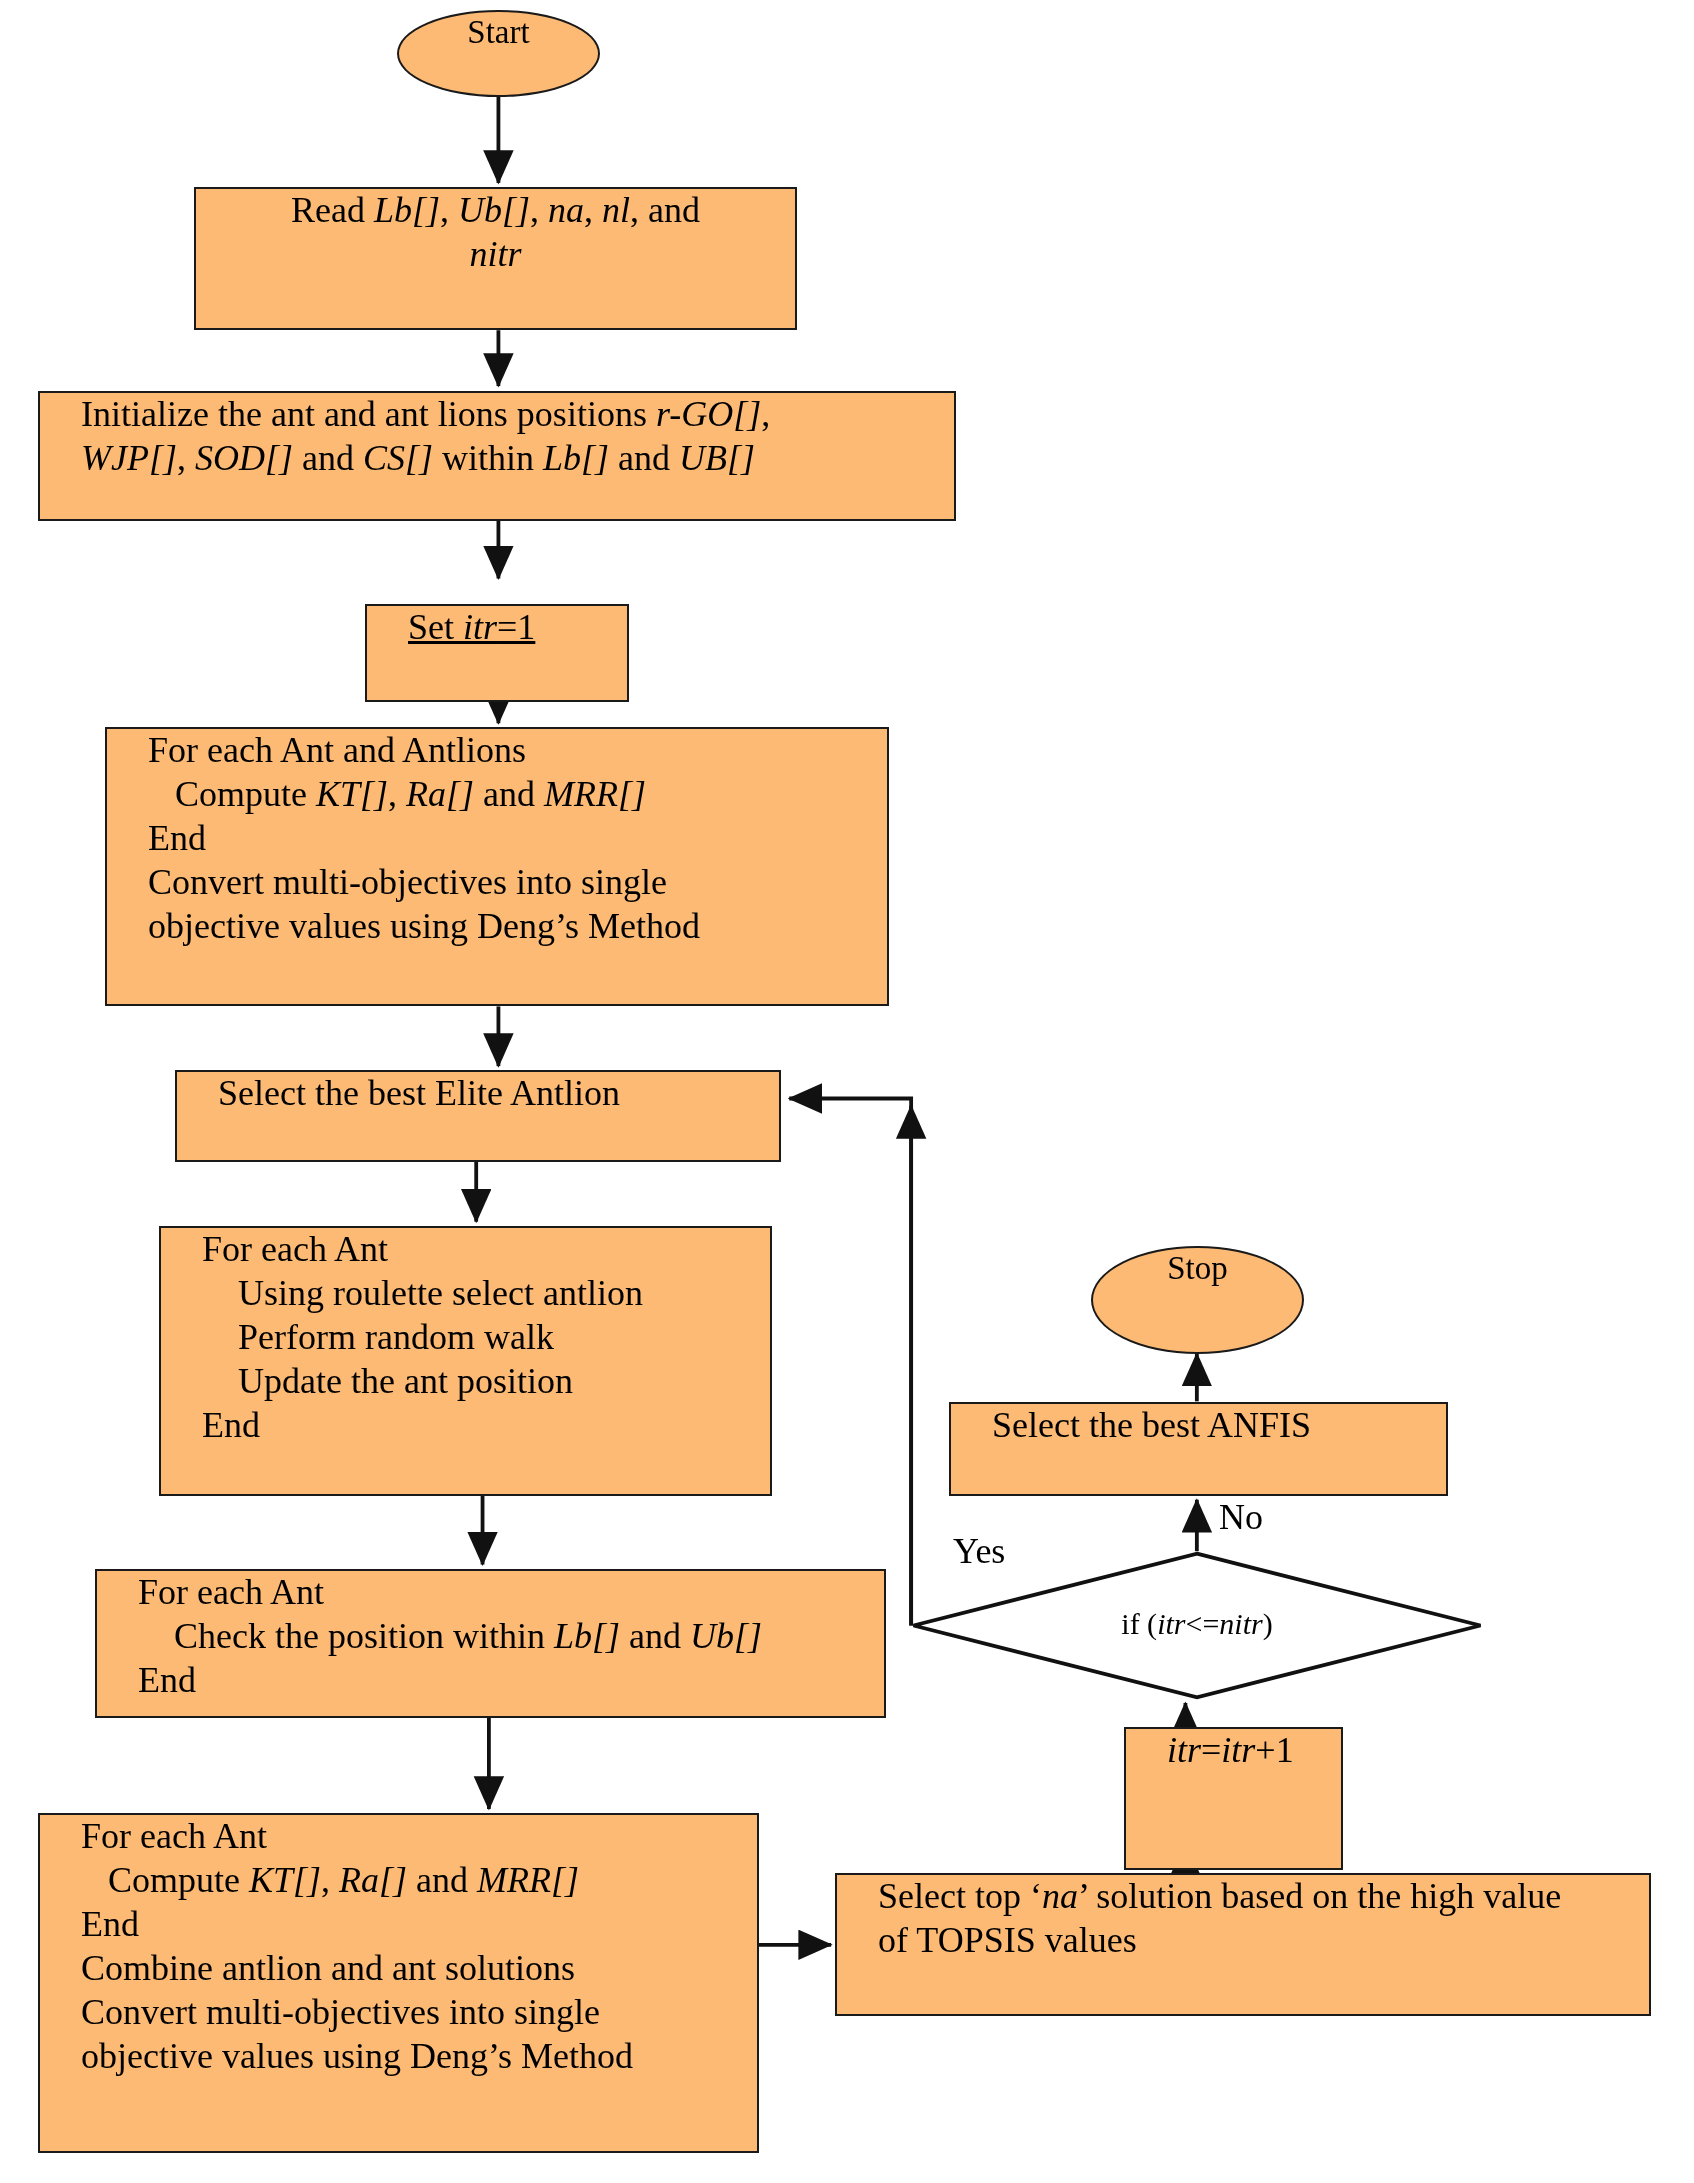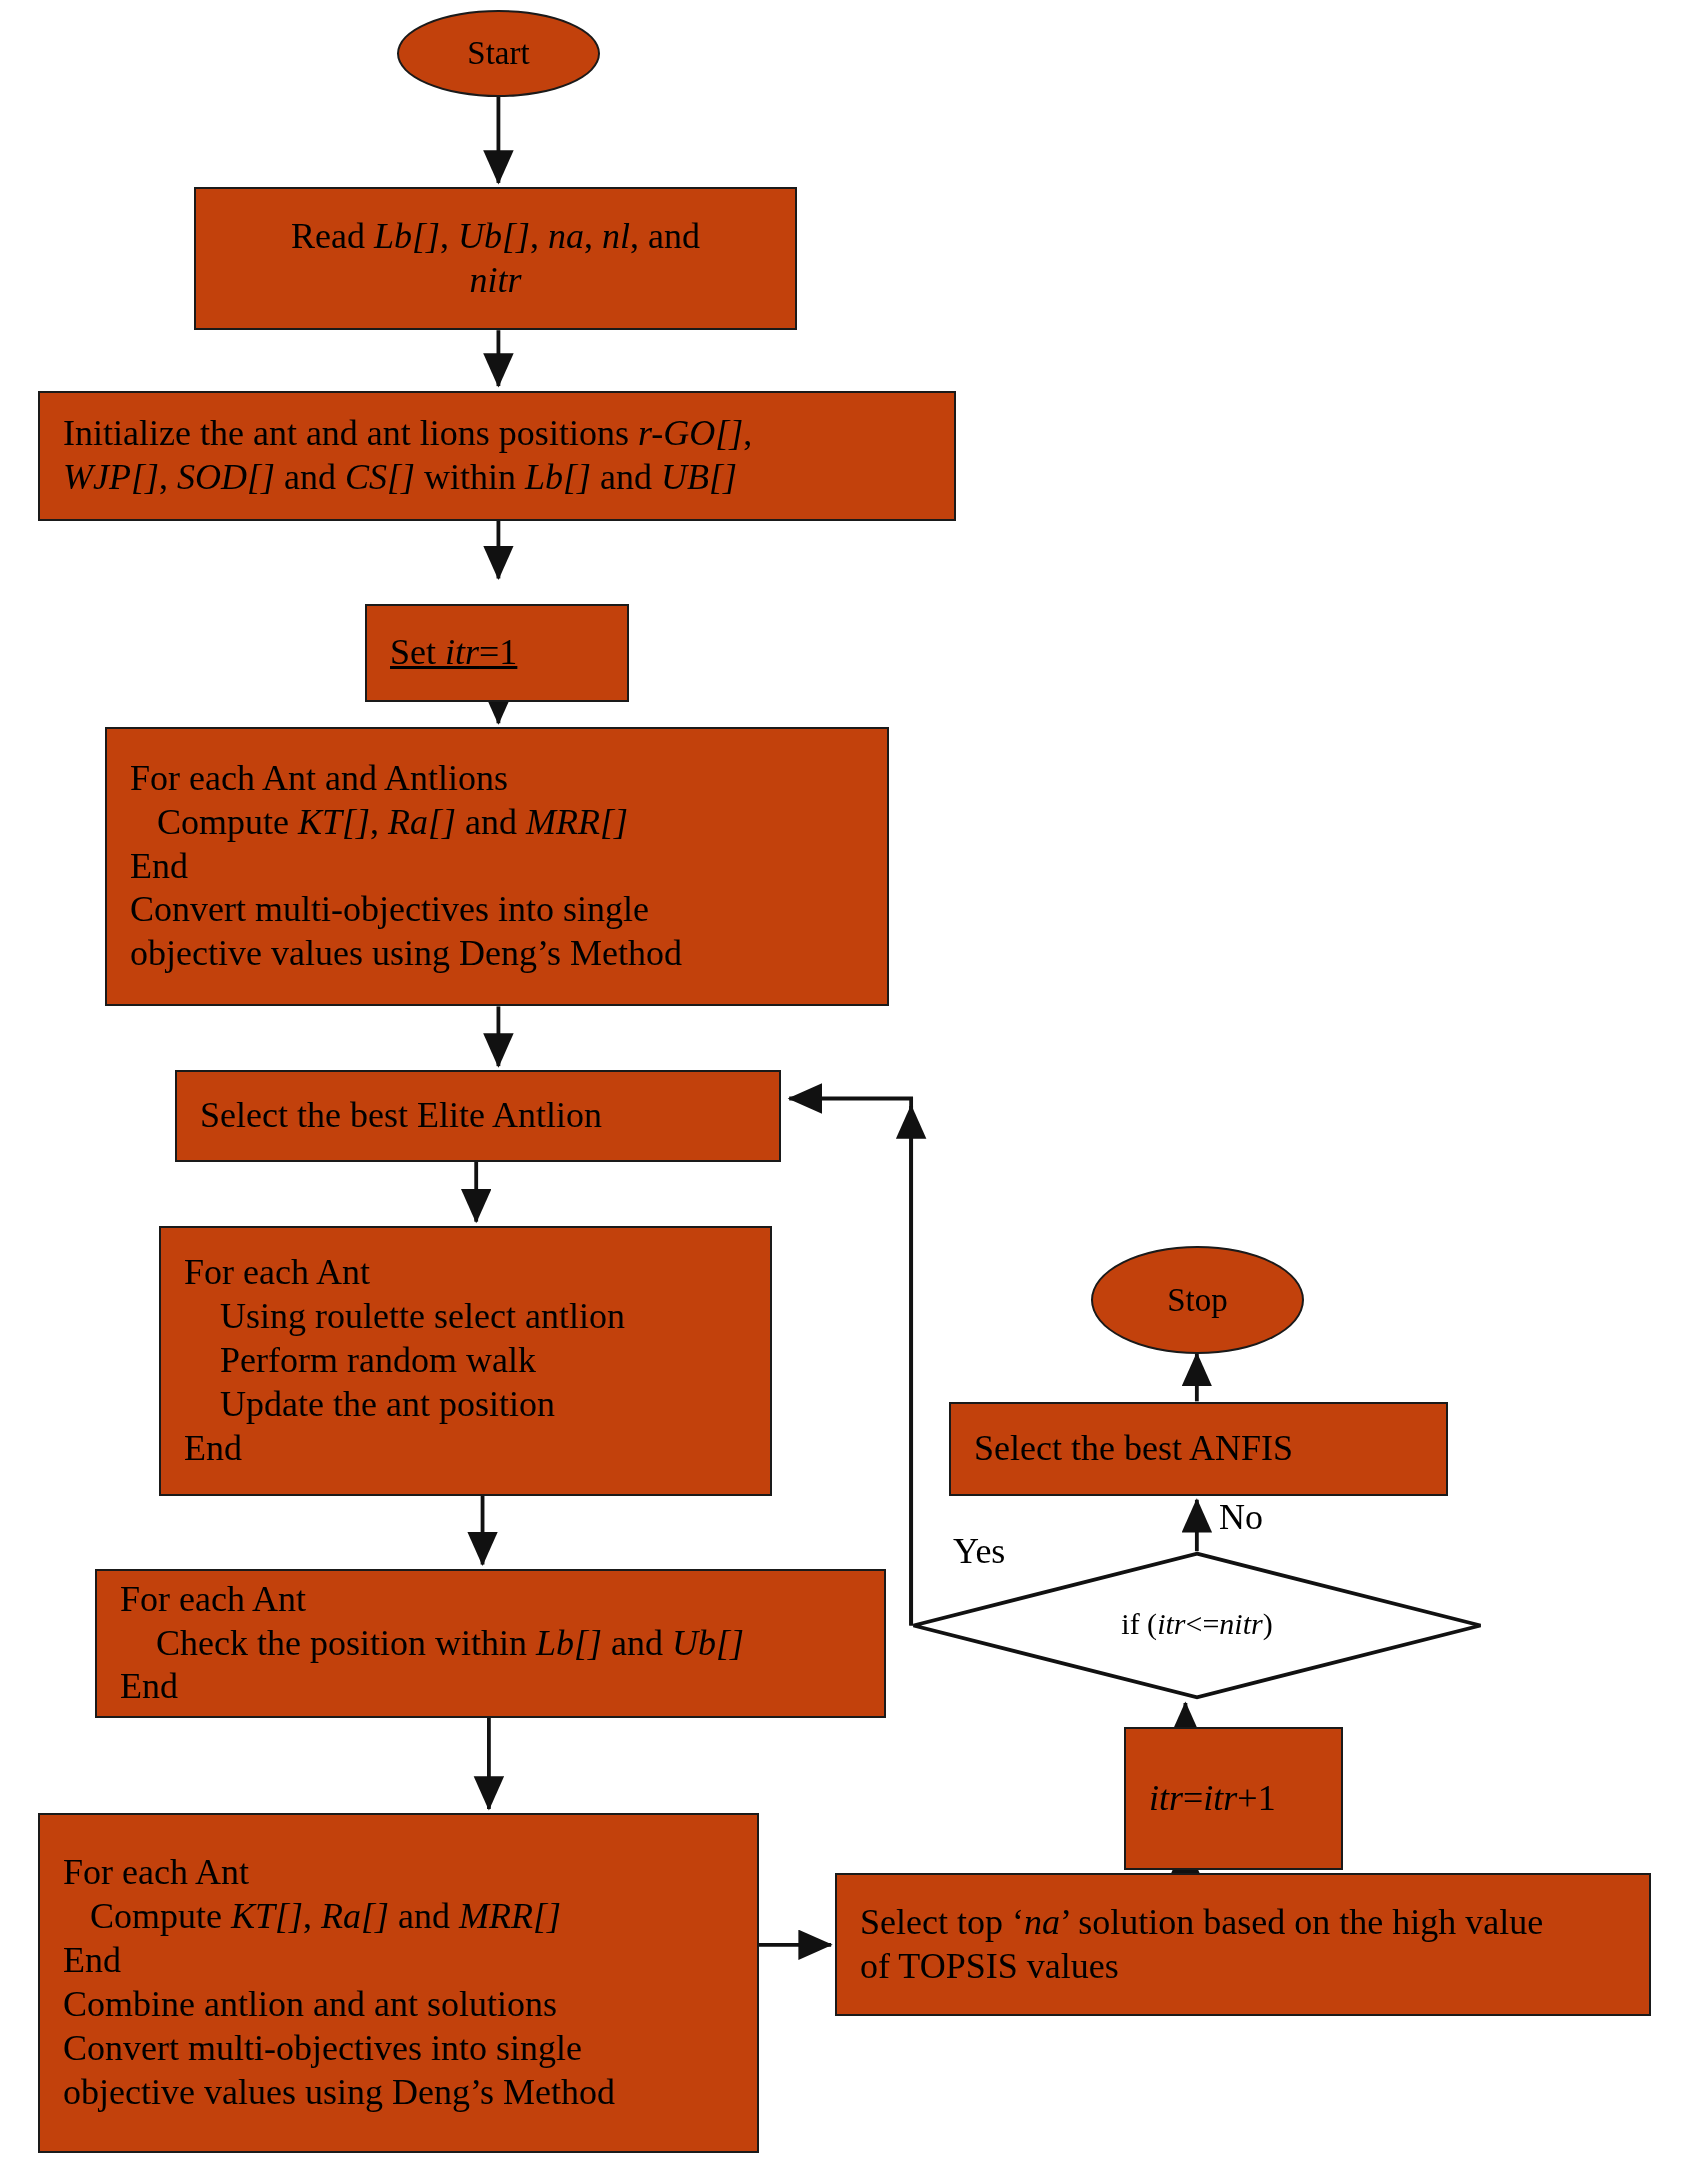--- a/index.html
+++ b/index.html
@@ -20,37 +20,36 @@
     position: absolute;
     left: 0;
     top: 0;
     width: 1694px;
     height: 2183px;
     pointer-events: none;
   }
   .node {
     position: absolute;
     box-sizing: border-box;
-    background: #c2410c;
+    background: #fdba74;
     border: 2.5px solid #1a1a1a;
     display: flex;
-    align-items: center;
   }
   .node.terminal {
     border-radius: 50%;
     border-width: 2.5px;
     justify-content: center;
   }
   .node .txt {
     white-space: pre;
     line-height: 1.22;
     font-size: 36px;
   }
   .node.center .txt { width: 100%; text-align: center; }
-  .node.left .txt { padding-left: 23px; text-align: left; }
+  .node.left .txt { padding-left: 41px; text-align: left; }
   .node.terminal .txt { font-size: 33px; text-align: center; }
   .edge-label {
     position: absolute;
     font-size: 36px;
     font-family: "Liberation Serif", "DejaVu Serif", serif;
     color: #000;
     white-space: pre;
   }
   .diamond-wrap {
     position: absolute;

